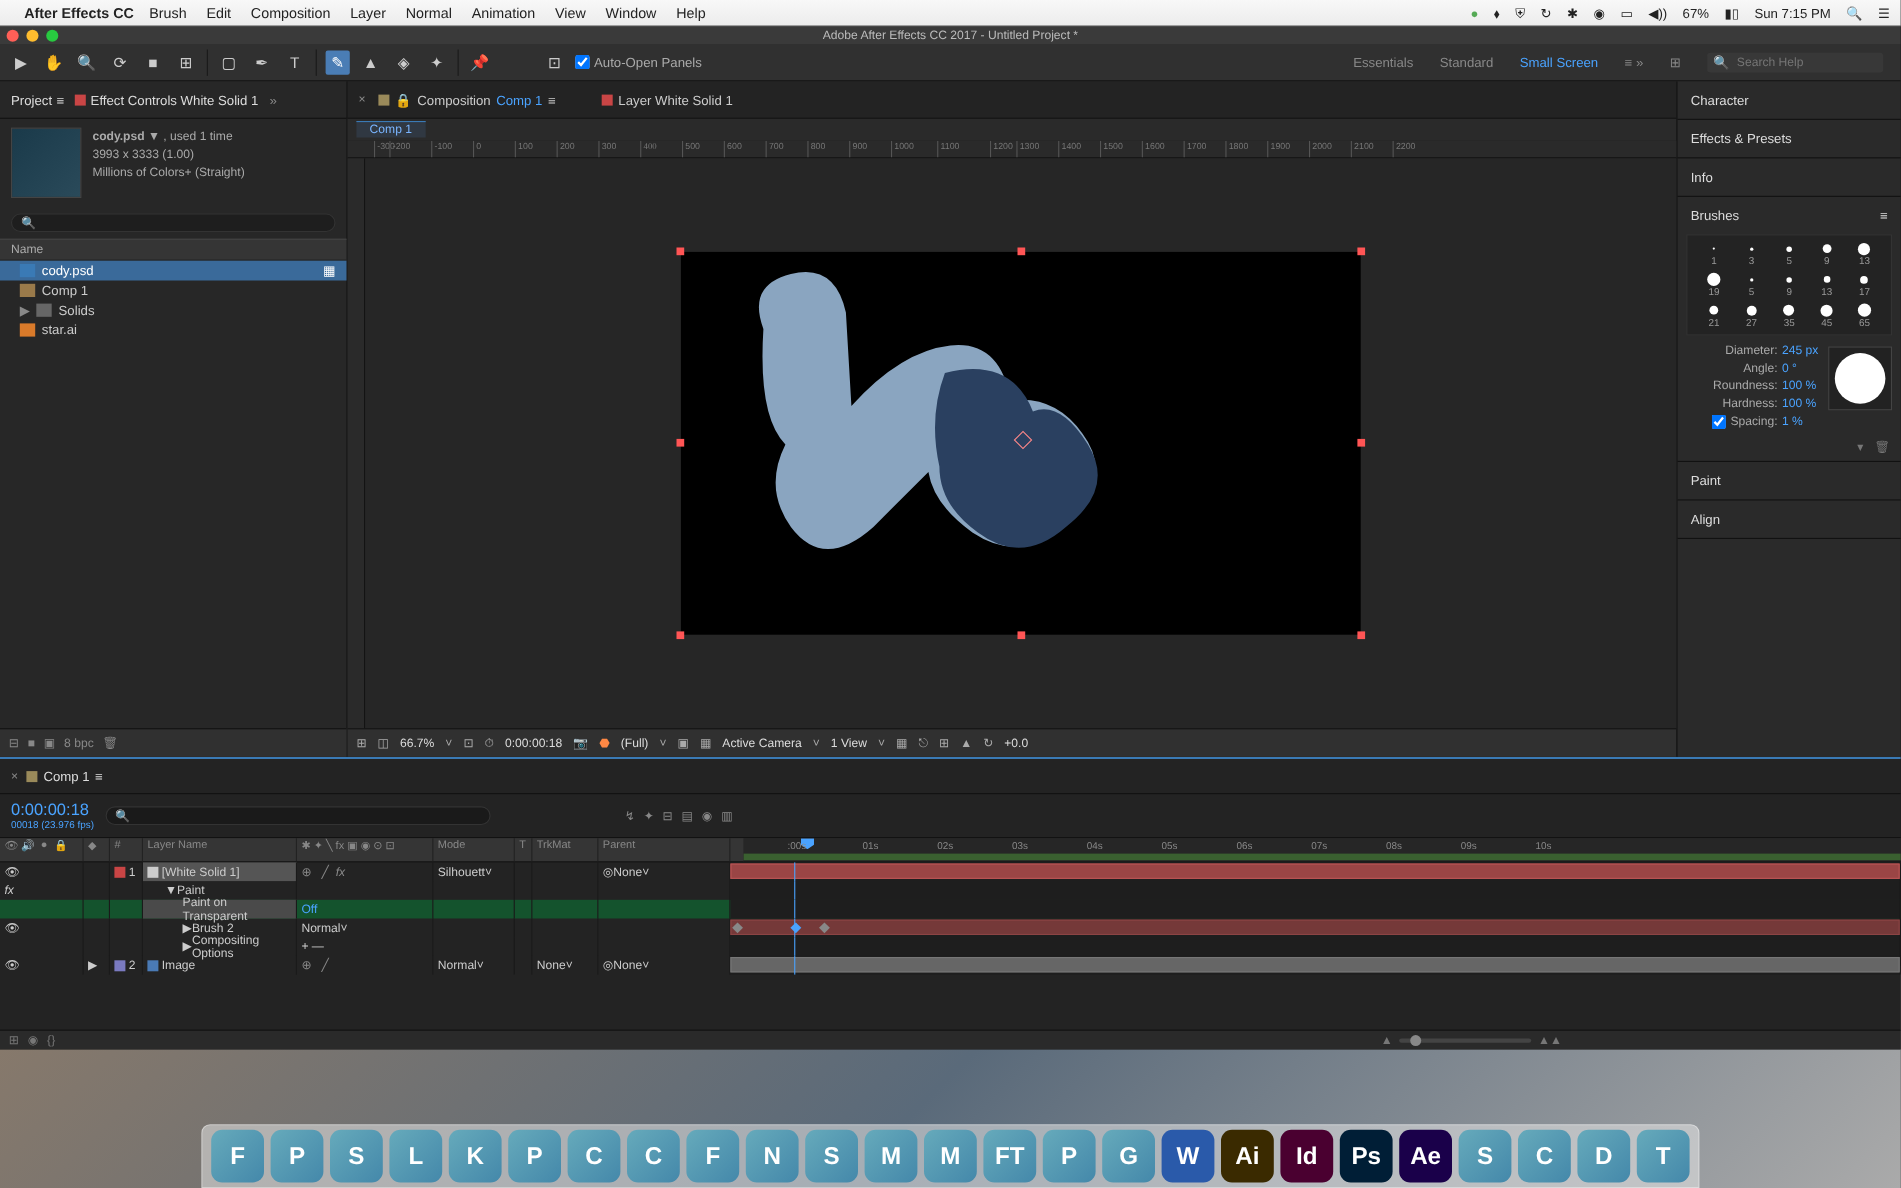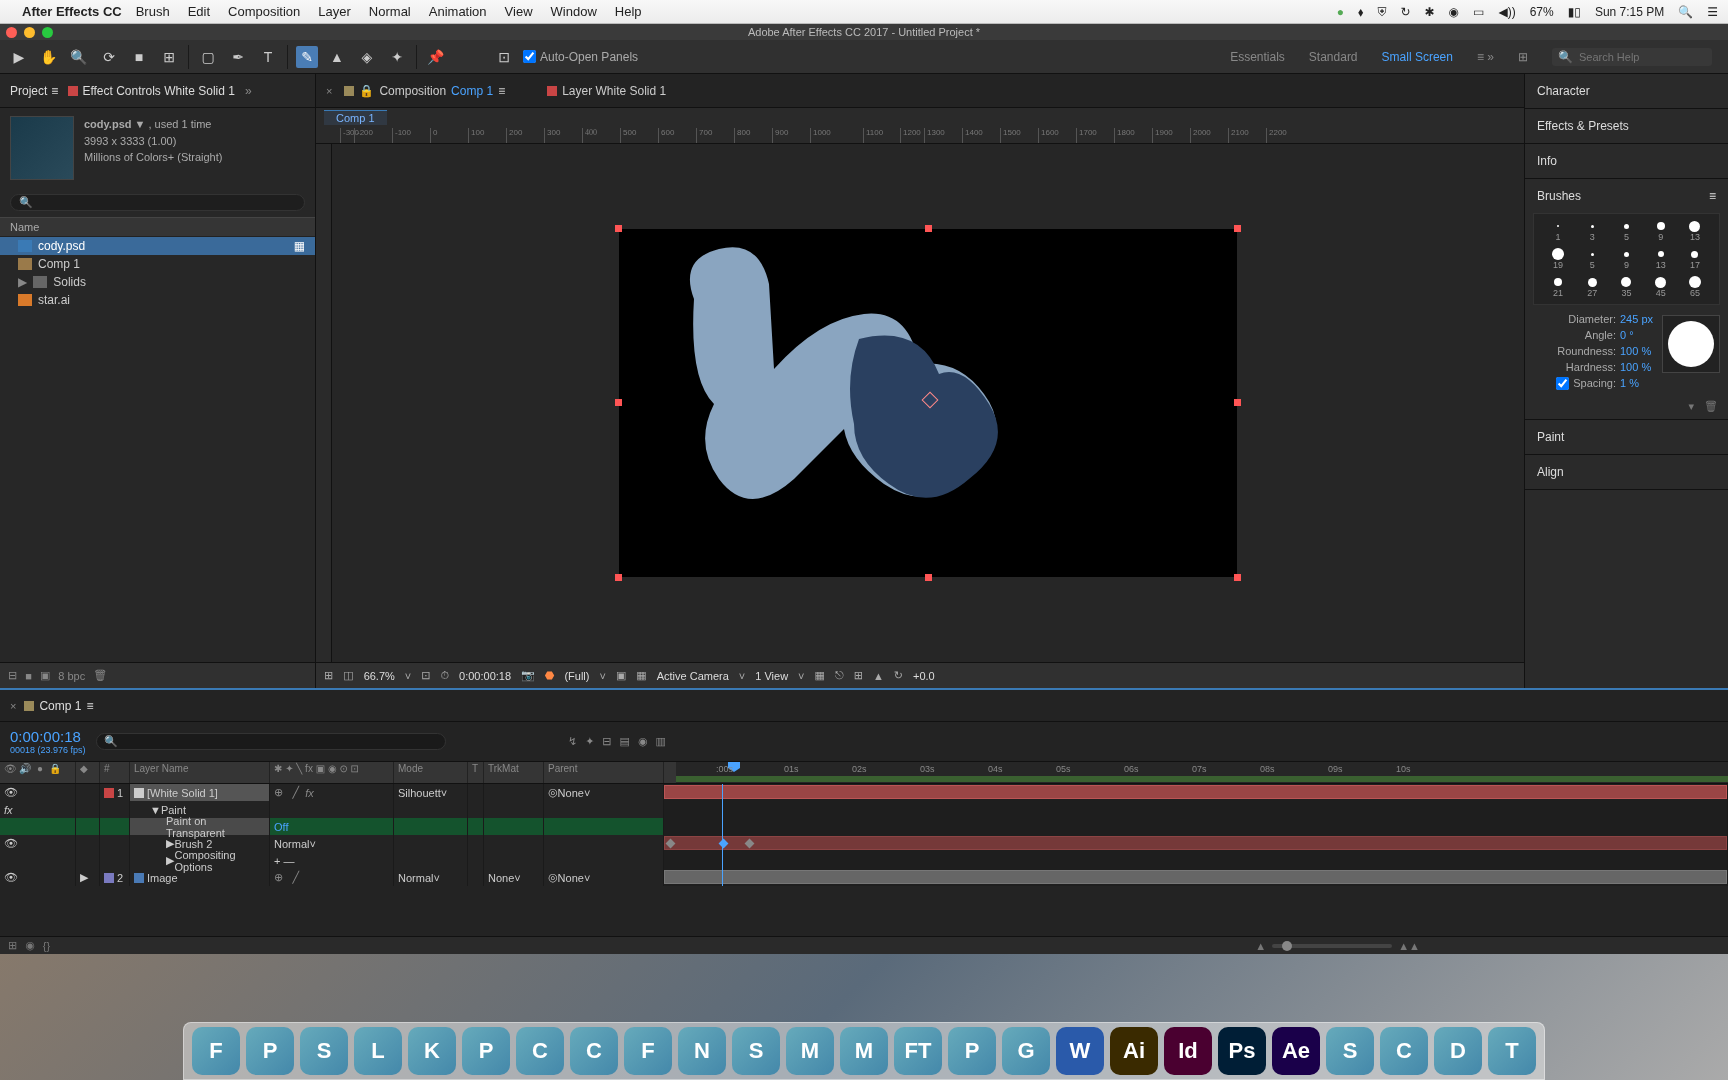--- a/index.html
+++ b/index.html
@@ -293,21 +293,21 @@
         <span class="tick" style="left: 152px;">100</span>
         <span class="tick" style="left: 190px;">200</span>
         <span class="tick" style="left: 228px;">300</span>
         <span class="tick" style="left: 266px; font-family: Liberation Serif, serif;">400</span>
         <span class="tick" style="left: 304px;">500</span>
         <span class="tick" style="left: 342px;">600</span>
         <span class="tick" style="left: 380px;">700</span>
         <span class="tick" style="left: 418px;">800</span>
         <span class="tick" style="left: 456px;">900</span>
         <span class="tick" style="left: 494px;">1000</span>
-        <span class="tick" style="left: 547px;">1100</span>
+        <span class="tick" style="left: 536px;">1100</span>
         <span class="tick" style="left: 584px;">1200</span>
         <span class="tick" style="left: 608px;">1300</span>
         <span class="tick" style="left: 646px;">1400</span>
         <span class="tick" style="left: 684px;">1500</span>
         <span class="tick" style="left: 722px;">1600</span>
         <span class="tick" style="left: 760px;">1700</span>
         <span class="tick" style="left: 798px;">1800</span>
         <span class="tick" style="left: 836px;">1900</span>
         <span class="tick" style="left: 874px;">2000</span>
         <span class="tick" style="left: 912px;">2100</span>

